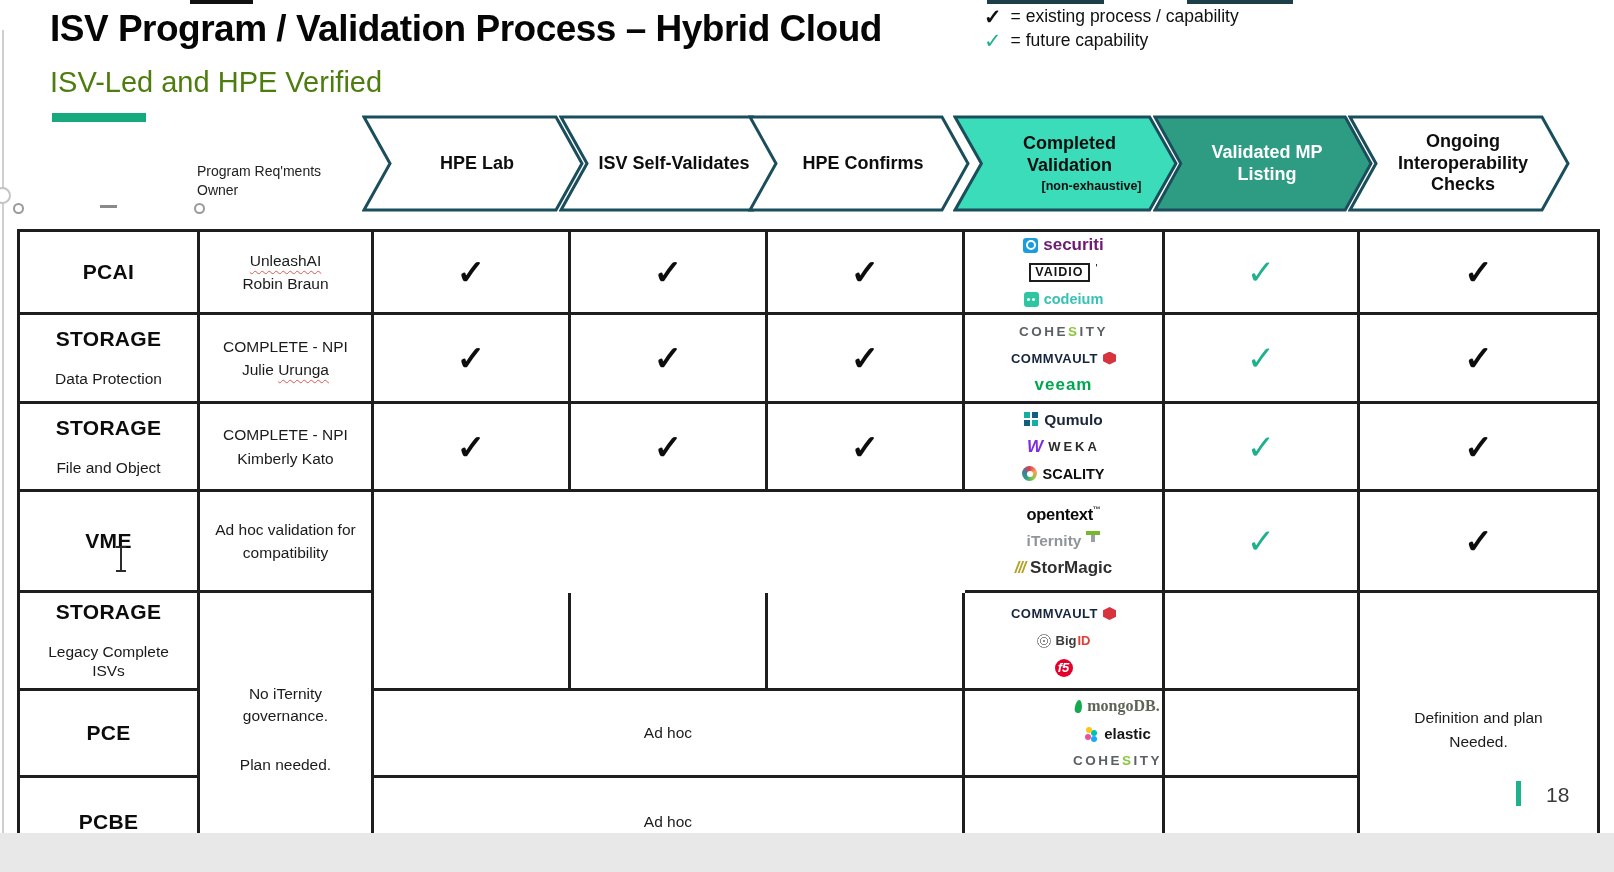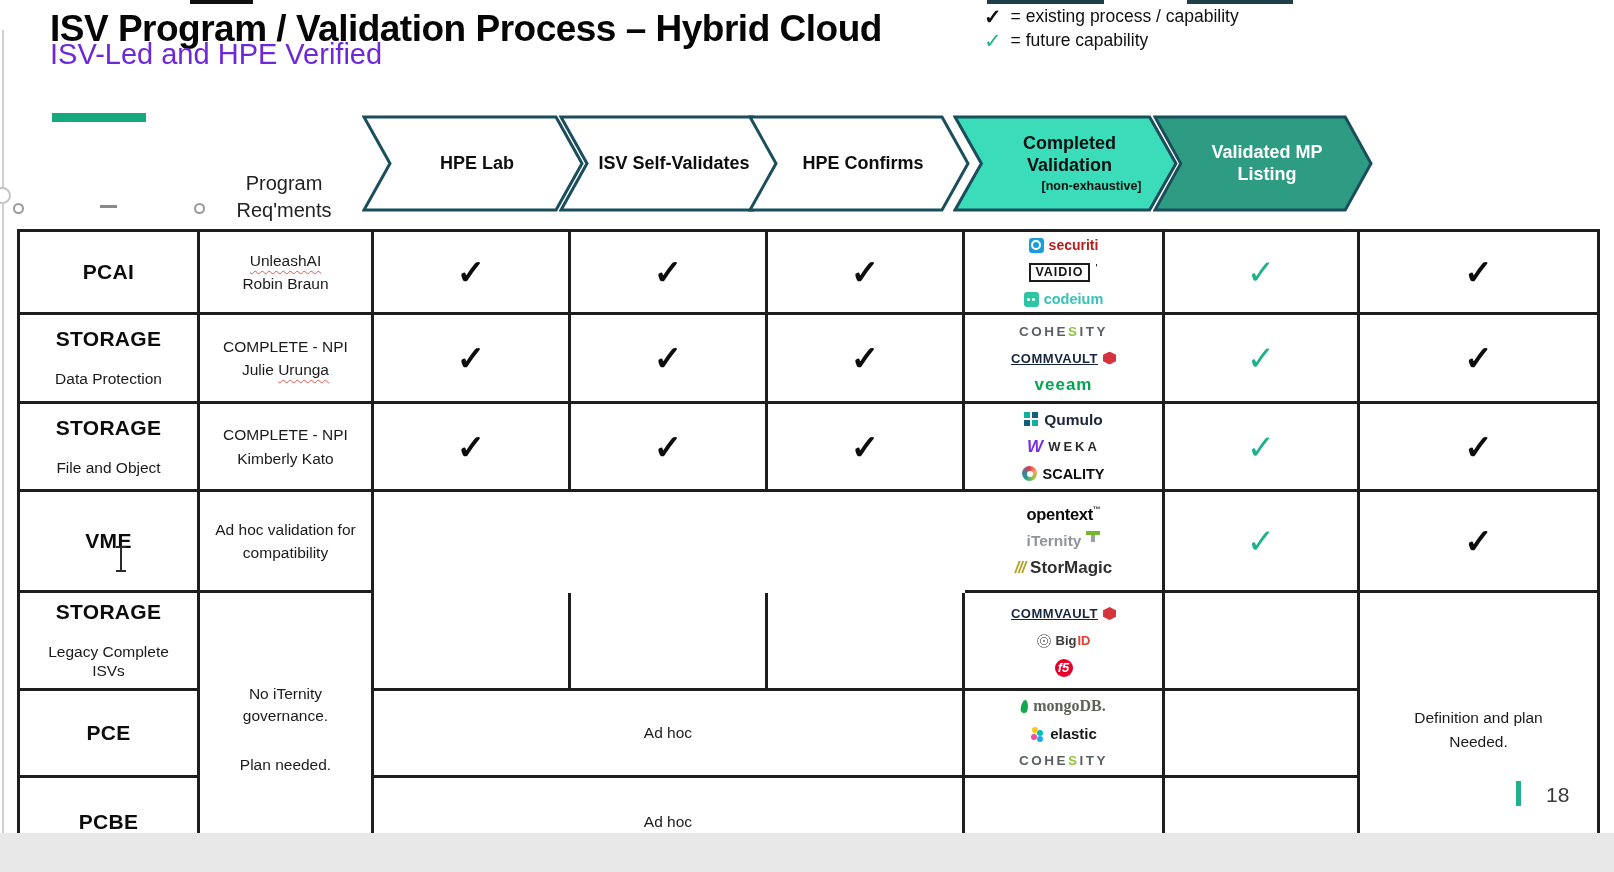--- a/index.html
+++ b/index.html
@@ -1,29 +1,29 @@
 <!DOCTYPE html>
 <html><head>
 <meta charset="utf-8">
 <style>
   html,body{margin:0;padding:0;background:#e8e8e8;}
   .page{position:relative;width:1614px;height:833px;background:#ffffff;overflow:hidden;
         font-family:"Liberation Sans",sans-serif;color:#111;}
 
   
   .title{position:absolute;left:50px;top:8px;font-size:37px;font-weight:800;letter-spacing:-0.5px;color:#060606;}
-  .subtitle{position:absolute;left:50px;top:38px;font-size:29px;font-weight:400;color:#6d28d9;}
+  .subtitle{position:absolute;left:50px;top:66px;font-size:29px;font-weight:400;color:#4d7c0f;}
   .accent-bar{position:absolute;left:52px;top:113px;width:94px;height:9px;background:#16A97E;}
   .legend{position:absolute;left:984px;top:6px;display:flex;flex-direction:column;gap:3px;}
   .legend-row{display:flex;align-items:center;gap:9px;font-size:17.5px;color:#101010;}
   .legend-check{font-size:21px;font-weight:700;color:#101010;line-height:1;}
   .legend-check.green{color:#1FB08C;font-weight:400;}
 
-  .owner-header{position:absolute;left:197px;top:170px;width:174px;text-align:center;
-                font-size:20px;line-height:1.35;color:#222;}
+  .owner-header{position:absolute;left:197px;top:162px;width:174px;
+                font-size:14px;line-height:1.35;color:#222;}
 
   
   .stage-arrow{position:absolute;top:115px;height:97px;}
   .stage-arrow svg{position:absolute;inset:0;width:100%;height:100%;}
   .stage-label{position:absolute;inset:0;padding:0 30px 0 38px;display:flex;flex-direction:column;
                align-items:center;justify-content:center;text-align:center;
                font-size:18px;font-weight:700;line-height:1.22;color:#0e0e0e;}
   .stage-label.white{color:#ffffff;}
   .stage-note{font-size:12.5px;font-weight:600;margin-top:2px;color:#0e0e0e;padding-left:44px;}
 
@@ -47,29 +47,29 @@
   .adhoc{font-size:15.5px;color:#1b1b1b;}
   .para-gap{height:26px;}
   .def-text{font-size:15.5px;color:#1b1b1b;line-height:1.5;width:160px;}
   .np-text{font-size:15.5px;color:#1b1b1b;line-height:1.45;width:132px;}
 
   
   .logo-stack{display:flex;flex-direction:column;justify-content:center;gap:2px;}
   .logo-row{display:flex;align-items:center;justify-content:center;gap:5px;height:25px;white-space:nowrap;}
   .icon-securiti{width:15px;height:15px;border-radius:3px;background:#1A9EDB;display:flex;align-items:center;justify-content:center;}
   .icon-securiti i{display:block;width:6px;height:6px;border:2px solid #fff;border-radius:50%;}
-  .t-securiti{font-size:14px;font-weight:700;color:#b91c1c;}
+  .t-securiti{font-size:17px;font-weight:700;color:#701a75;}
   .box-vaidio{border:2px solid #1c1c1c;padding:0 4px;font-size:12.5px;font-weight:800;letter-spacing:1px;color:#141414;line-height:15px;}
   .vaidio-mark{font-size:11px;color:#141414;margin-left:1px;transform:translateY(-4px);}
   .icon-codeium{width:15px;height:15px;border-radius:3px;background:#2EC5A2;display:flex;align-items:center;justify-content:center;}
   .icon-codeium i{display:block;width:3px;height:3px;background:#fff;border-radius:50%;box-shadow:5px 0 0 #fff;margin-right:5px;}
   .t-codeium{font-size:14.5px;font-weight:600;color:#38C2B3;}
   .t-cohesity{font-size:13.5px;font-weight:700;letter-spacing:2.5px;color:#5B6064;}
   .t-cohesity .s{color:#8CC63E;}
-  .t-commvault{font-size:13px;font-weight:800;letter-spacing:0.5px;color:#16253F;text-decoration:underline;}
+  .t-commvault{font-size:13px;font-weight:800;letter-spacing:0.5px;color:#16253F;}
   .icon-commvault{width:13px;height:13px;background:#D7333F;
      clip-path:polygon(50% 0,100% 25%,100% 75%,50% 100%,0 75%,0 25%);}
   .t-veeam{font-size:17px;font-weight:800;letter-spacing:1px;color:#00A750;}
   .icon-qumulo{width:15px;height:15px;position:relative;}
   .icon-qumulo i{position:absolute;left:0;top:0;width:6px;height:6px;background:#13AFA0;
      box-shadow:8px 0 0 #115E7E,0 8px 0 #115E7E,8px 8px 0 #13AFA0;}
   .t-qumulo{font-size:15.5px;font-weight:800;color:#1B2638;}
   .t-weka-w{font-size:17px;font-weight:900;color:#7B2FE0;font-style:italic;}
   .t-weka{font-size:13px;font-weight:600;letter-spacing:3px;color:#2b2b2b;}
   .icon-scality{width:15px;height:15px;border-radius:50%;
@@ -168,20 +168,26 @@
       <span>Completed Validation</span>
       <span class="stage-note">[non-exhaustive]</span>
     </div>
   </div>
   <div class="stage-arrow" style="left:1153px;width:220px;">
     <svg viewBox="0 0 222 97" preserveAspectRatio="none">
       <polygon points="2,2 194,2 220,48.5 194,95 2,95 28,48.5" fill="#2E9C83" stroke="#1A4E5C" stroke-width="3"></polygon>
       </svg>
     <div class="stage-label white">Validated MP Listing</div>
   </div>
+  <div class="stage-arrow" style="left:1348px;width:222px;">
+    <svg viewBox="0 0 222 97" preserveAspectRatio="none">
+      <polygon points="2,2 194,2 220,48.5 194,95 2,95 28,48.5" fill="#ffffff" stroke="#1A4E5C" stroke-width="3"></polygon>
+      </svg>
+    <div class="stage-label">Ongoing Interoperability Checks</div>
+  </div>
 
   <div class="tbl">
 
     <div class="cell" style="grid-area:1/1;">
       <div class="cat-name">PCAI</div>
     </div>
     <div class="cell" style="grid-area:1/2;">
       <div class="owner-text">
         <span class="wavy">UnleashAI</span><br>
         <span>Robin Braun</span>
@@ -369,21 +375,21 @@
     <div class="cell" style="grid-area:5/8/8/9;">
       <div class="def-text">Definition and plan Needed.</div>
     </div>
 
     <div class="cell" style="grid-area:6/1;">
       <div class="cat-name">PCE</div>
     </div>
     <div class="cell" style="grid-area:6/3/7/6;">
       <div class="adhoc">Ad hoc</div>
     </div>
-    <div class="cell" style="grid-area:6/6;">
+    <div class="cell" style="grid-area:6/6;align-items:flex-end;">
       <div class="logo-stack">
         <div class="logo-row">
           <span class="icon-mongodb"></span>
           <span class="t-mongodb">mongoDB.</span>
         </div>
         <div class="logo-row">
           <span class="icon-elastic">
               <i></i>
             </span>
           <span class="t-elastic">elastic</span>

